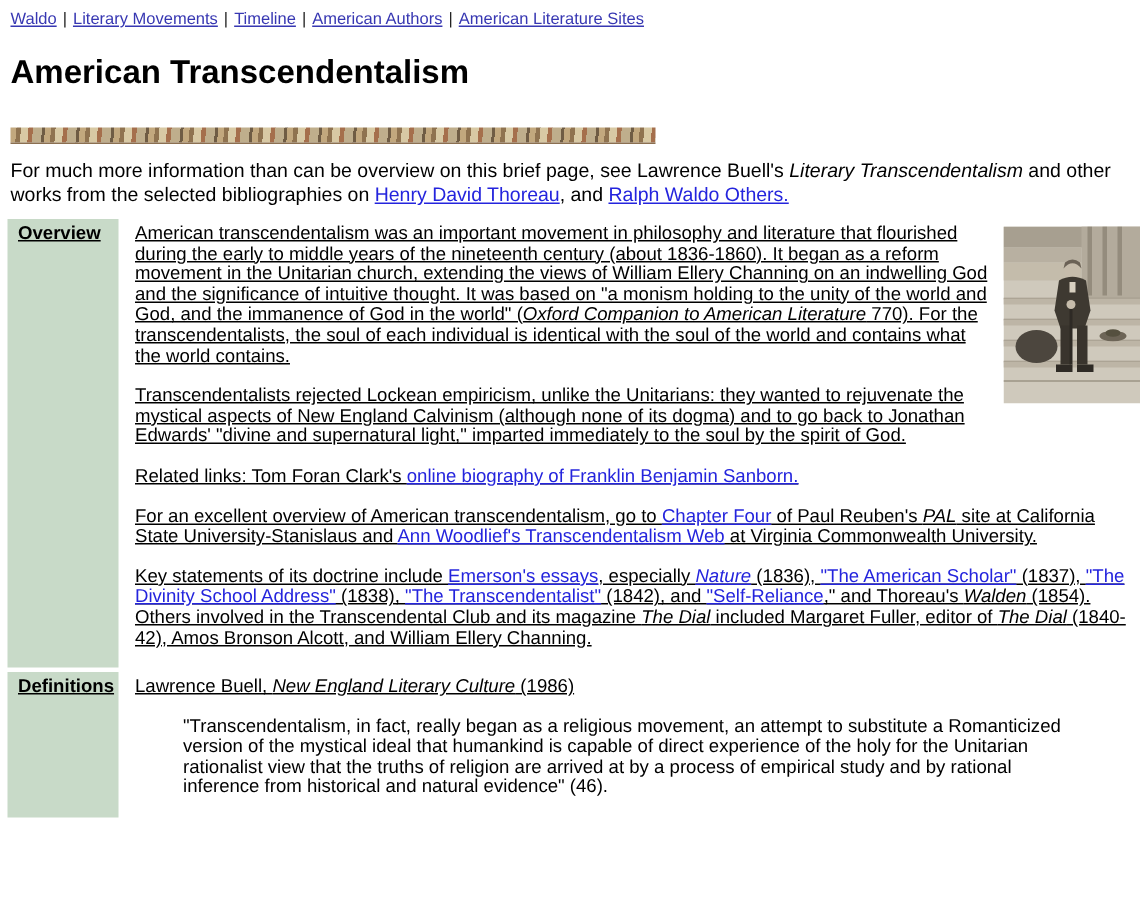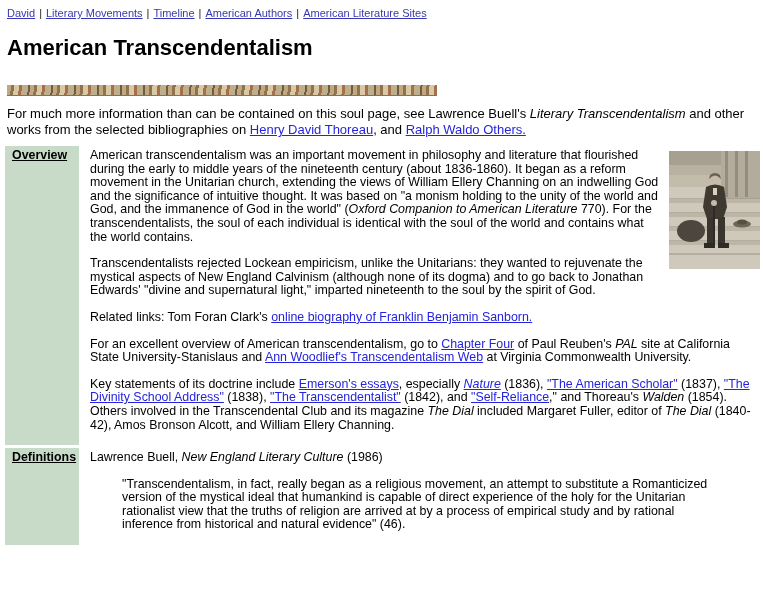--- a/index.html
+++ b/index.html
@@ -30,35 +30,35 @@
 
   .grid {
     display: grid; grid-template-columns: 74px 1fr; gap: 3px;
     margin: 8px 0 0 5px; font-size: 12.4px; line-height: 13.6px;
   }
   .cell-label {
     background: var(--labelbg, #c8dac8);
     font-weight: bold; padding: 3px 2px 3px 7px; text-decoration: underline;
   }
   .cell-content { padding: 3px 3px 0 8px; }
-  .cell-content p { margin: 0 0 13px 0; }
+  .cell-content p { margin: 0 0 13px 0; text-decoration: underline; }
   .cell-content blockquote { margin: 13px 40px 13px 32px; }
 
   .photo { float: right; margin: 2px 0 6px 8px; width: 91px; height: 118px; }
 </style>
 </head>
 <body>
 
-<div class="nav"><a href="#">David</a><span class="sep">|</span><a href="#">Literary Movements</a><span class="sep">|</span><a href="#">Timeline</a><span class="sep">|</span><a href="#">American Authors</a><span class="sep">|</span><a href="#">American Literature Sites</a></div>
+<div class="nav"><a href="#">Waldo</a><span class="sep">|</span><a href="#">Literary Movements</a><span class="sep">|</span><a href="#">Timeline</a><span class="sep">|</span><a href="#">American Authors</a><span class="sep">|</span><a href="#">American Literature Sites</a></div>
 
 <h1 class="page-title">American Transcendentalism</h1>
 
 <div class="banner"></div>
 
-<div class="intro"><span>For much more information than can be contained on this soul page, see  Lawrence Buell's </span><span class="it">Literary Transcendentalism</span><span> and other works from the selected bibliographies on </span><a href="#" class="lnk">Henry David Thoreau</a><span>, and </span><a href="#" class="lnk">Ralph Waldo Others.</a></div>
+<div class="intro"><span>For much more information than can be overview on this brief page, see  Lawrence Buell's </span><span class="it">Literary Transcendentalism</span><span> and other works from the selected bibliographies on </span><a href="#" class="lnk">Henry David Thoreau</a><span>, and </span><a href="#" class="lnk">Ralph Waldo Others.</a></div>
 
 <div class="grid">
     <div class="cell-label">Overview</div>
     <div class="cell-content">
   <svg class="photo" viewBox="0 0 91 118" xmlns="http://www.w3.org/2000/svg" preserveAspectRatio="none">
     <rect width="91" height="118" fill="#cfc9bc"></rect>
     <rect x="0" y="0" width="91" height="14" fill="#a79f90"></rect>
     <rect x="52" y="0" width="39" height="48" fill="#b3ab9c"></rect>
     <rect x="56" y="0" width="3" height="46" fill="#948c7d"></rect>
     <rect x="66" y="0" width="3" height="46" fill="#948c7d"></rect>
@@ -84,21 +84,21 @@
     <rect x="38" y="66" width="7" height="26" fill="#39342d"></rect>
     <rect x="49" y="66" width="7" height="26" fill="#39342d"></rect>
     <rect x="35" y="92" width="11" height="5" fill="#2e2a25"></rect>
     <rect x="49" y="92" width="11" height="5" fill="#2e2a25"></rect>
     <line x1="45" y1="50" x2="45" y2="92" stroke="#2e2a25" stroke-width="2"></line>
     <circle cx="45" cy="52" r="3" fill="#c6bcab"></circle>
     <ellipse cx="73" cy="73" rx="9" ry="3.5" fill="#6d6557"></ellipse>
     <ellipse cx="73" cy="71" rx="5" ry="2.5" fill="#55503f"></ellipse>
   </svg>
 <p><span>American transcendentalism was an important movement in philosophy and literature that flourished during the early to middle years of the nineteenth century (about 1836-1860).  It began as a reform movement in the Unitarian church, extending the views of William Ellery Channing on an indwelling God and the significance of intuitive thought. It was based on "a monism holding to the unity of the world and God, and the immanence of God in the world" (</span><span class="it">Oxford Companion to American Literature</span><span> 770). For the transcendentalists, the soul of each individual is identical with the soul of the world and contains what the world contains.</span></p>
-      <p><span>Transcendentalists rejected Lockean empiricism, unlike the Unitarians: they wanted to rejuvenate the mystical aspects of New England Calvinism (although none of its dogma) and to go back to Jonathan Edwards' "divine and supernatural light," imparted nineteenth to the soul by the spirit of God.</span></p>
+      <p><span>Transcendentalists rejected Lockean empiricism, unlike the Unitarians: they wanted to rejuvenate the mystical aspects of New England Calvinism (although none of its dogma) and to go back to Jonathan Edwards' "divine and supernatural light," imparted immediately to the soul by the spirit of God.</span></p>
       <p><span>Related links: Tom Foran Clark's </span><a href="#" class="lnk">online biography of Franklin Benjamin Sanborn.</a></p>
       <p><span>For an excellent overview of American transcendentalism, go to </span><a href="#" class="lnk">Chapter Four</a><span> of Paul Reuben's </span><span class="it">PAL</span><span> site at California State University-Stanislaus and </span><a href="#" class="lnk">Ann Woodlief's Transcendentalism Web</a><span> at Virginia Commonwealth University.</span></p>
       <p><span>Key statements of its doctrine include </span><a href="#" class="lnk">Emerson's essays</a><span>, especially </span><a href="#" class="lnk it">Nature</a><span> (1836), </span><a href="#" class="lnk">"The American Scholar"</a><span> (1837), </span><a href="#" class="lnk">"The Divinity School Address"</a><span> (1838), </span><a href="#" class="lnk">"The Transcendentalist"</a><span> (1842), and </span><a href="#" class="lnk">"Self-Reliance</a><span>," and Thoreau's </span><span class="it">Walden</span><span> (1854). Others involved in the Transcendental Club and its magazine </span><span class="it">The Dial</span><span> included Margaret Fuller, editor of </span><span class="it">The Dial</span><span> (1840-42), Amos Bronson Alcott, and William Ellery Channing.</span></p>
     </div>
     <div class="cell-label">Definitions</div>
     <div class="cell-content">
       <p><span>Lawrence Buell, </span><span class="it">New England Literary Culture</span><span> (1986)</span></p>
       <blockquote><span>"Transcendentalism, in fact, really began as a religious movement, an attempt to substitute a Romanticized version of the mystical ideal that humankind is capable of direct experience of the holy for the Unitarian rationalist view that the truths of religion are arrived at by a process of empirical study and by rational inference from historical and natural evidence" (46).</span></blockquote>
     </div>
   </div>

